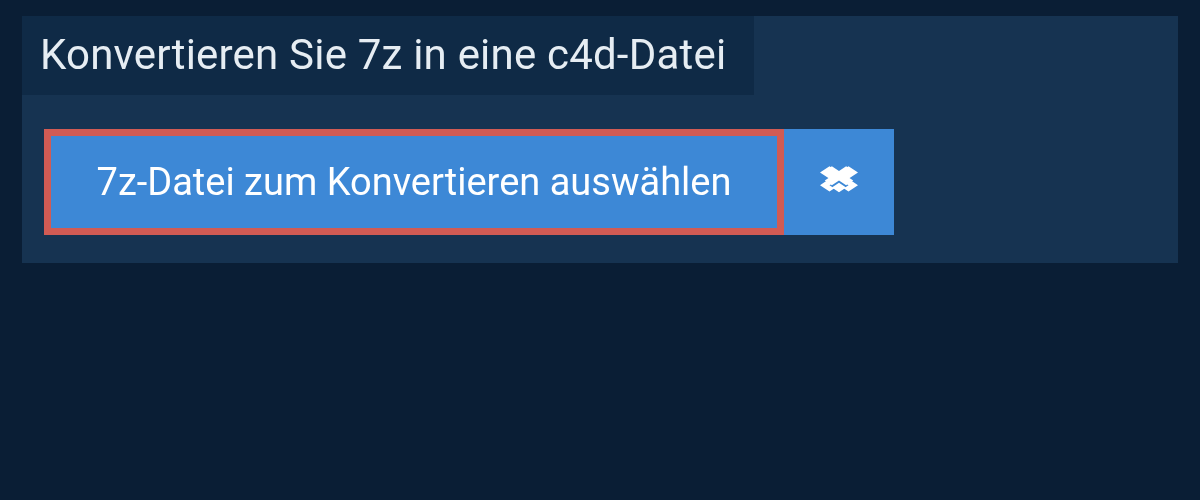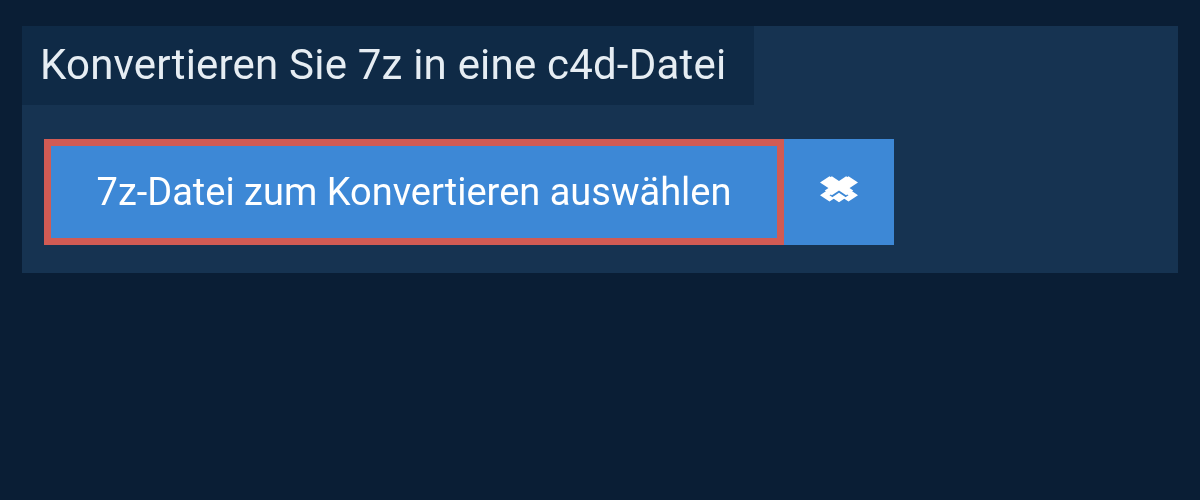--- a/index.html
+++ b/index.html
@@ -9,21 +9,21 @@
     }
     body {
       width: 1200px;
       height: 500px;
       background: #0a1e35;
       font-family: -apple-system, BlinkMacSystemFont, "Segoe UI", Roboto, Helvetica, Arial, sans-serif;
       overflow: hidden;
     }
     .panel {
       background: #163351;
-      margin: 26px 22px 0 22px;
+      margin: 16px 22px 0 22px;
       padding-bottom: 28px;
     }
     .title-bar {
       background: #0f2a46;
       display: inline-block;
       padding: 14px 28px 16px 18px;
     }
     .title-text {
       color: #e6edf3;
       font-size: 42px;

